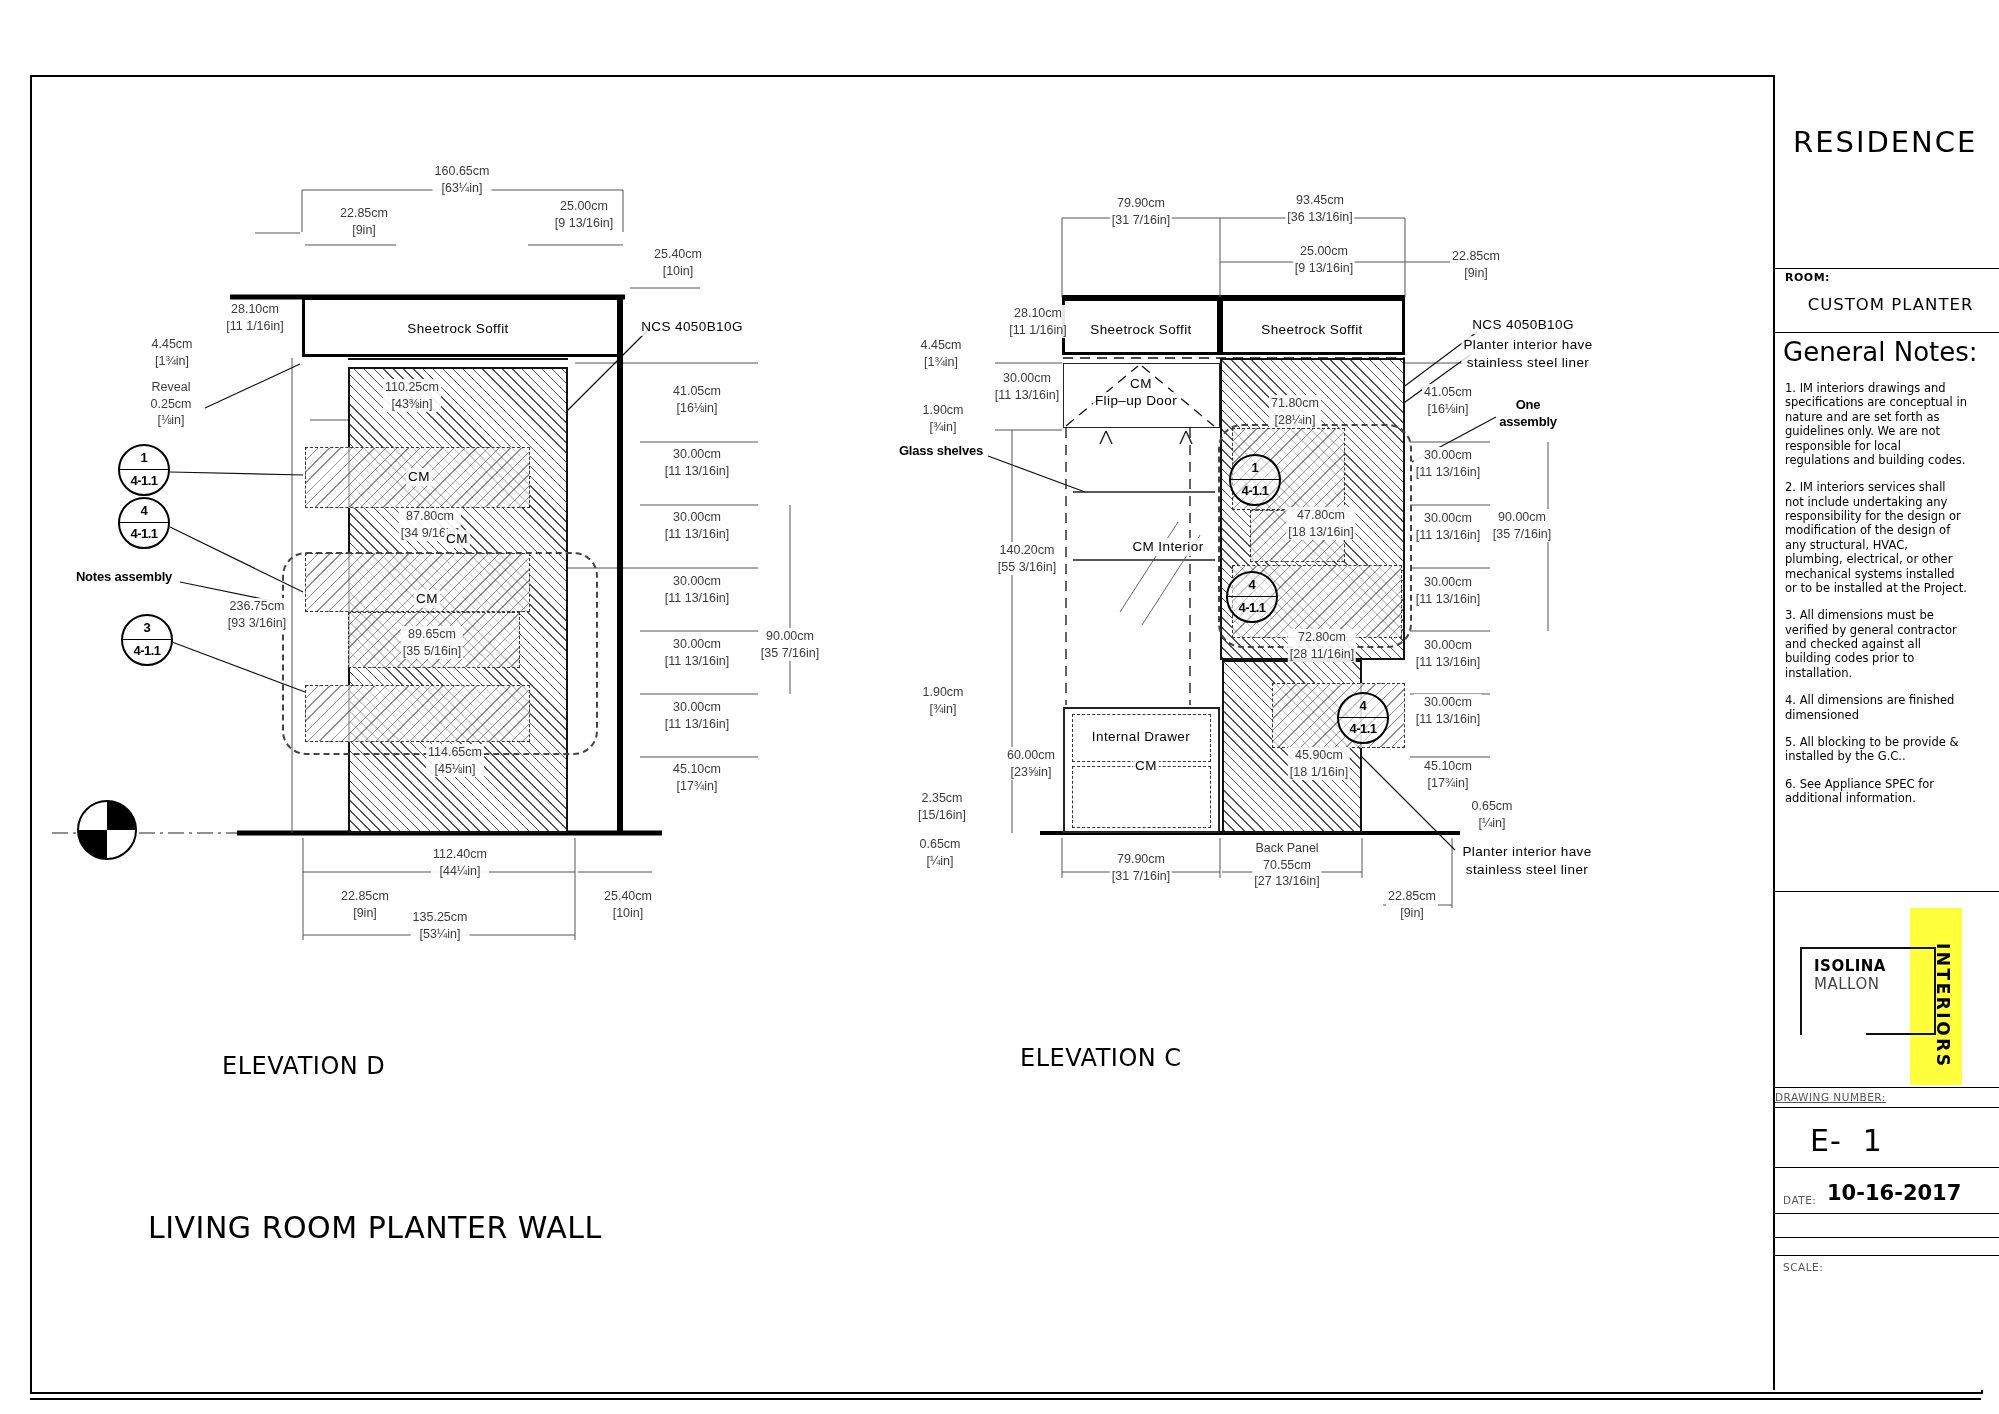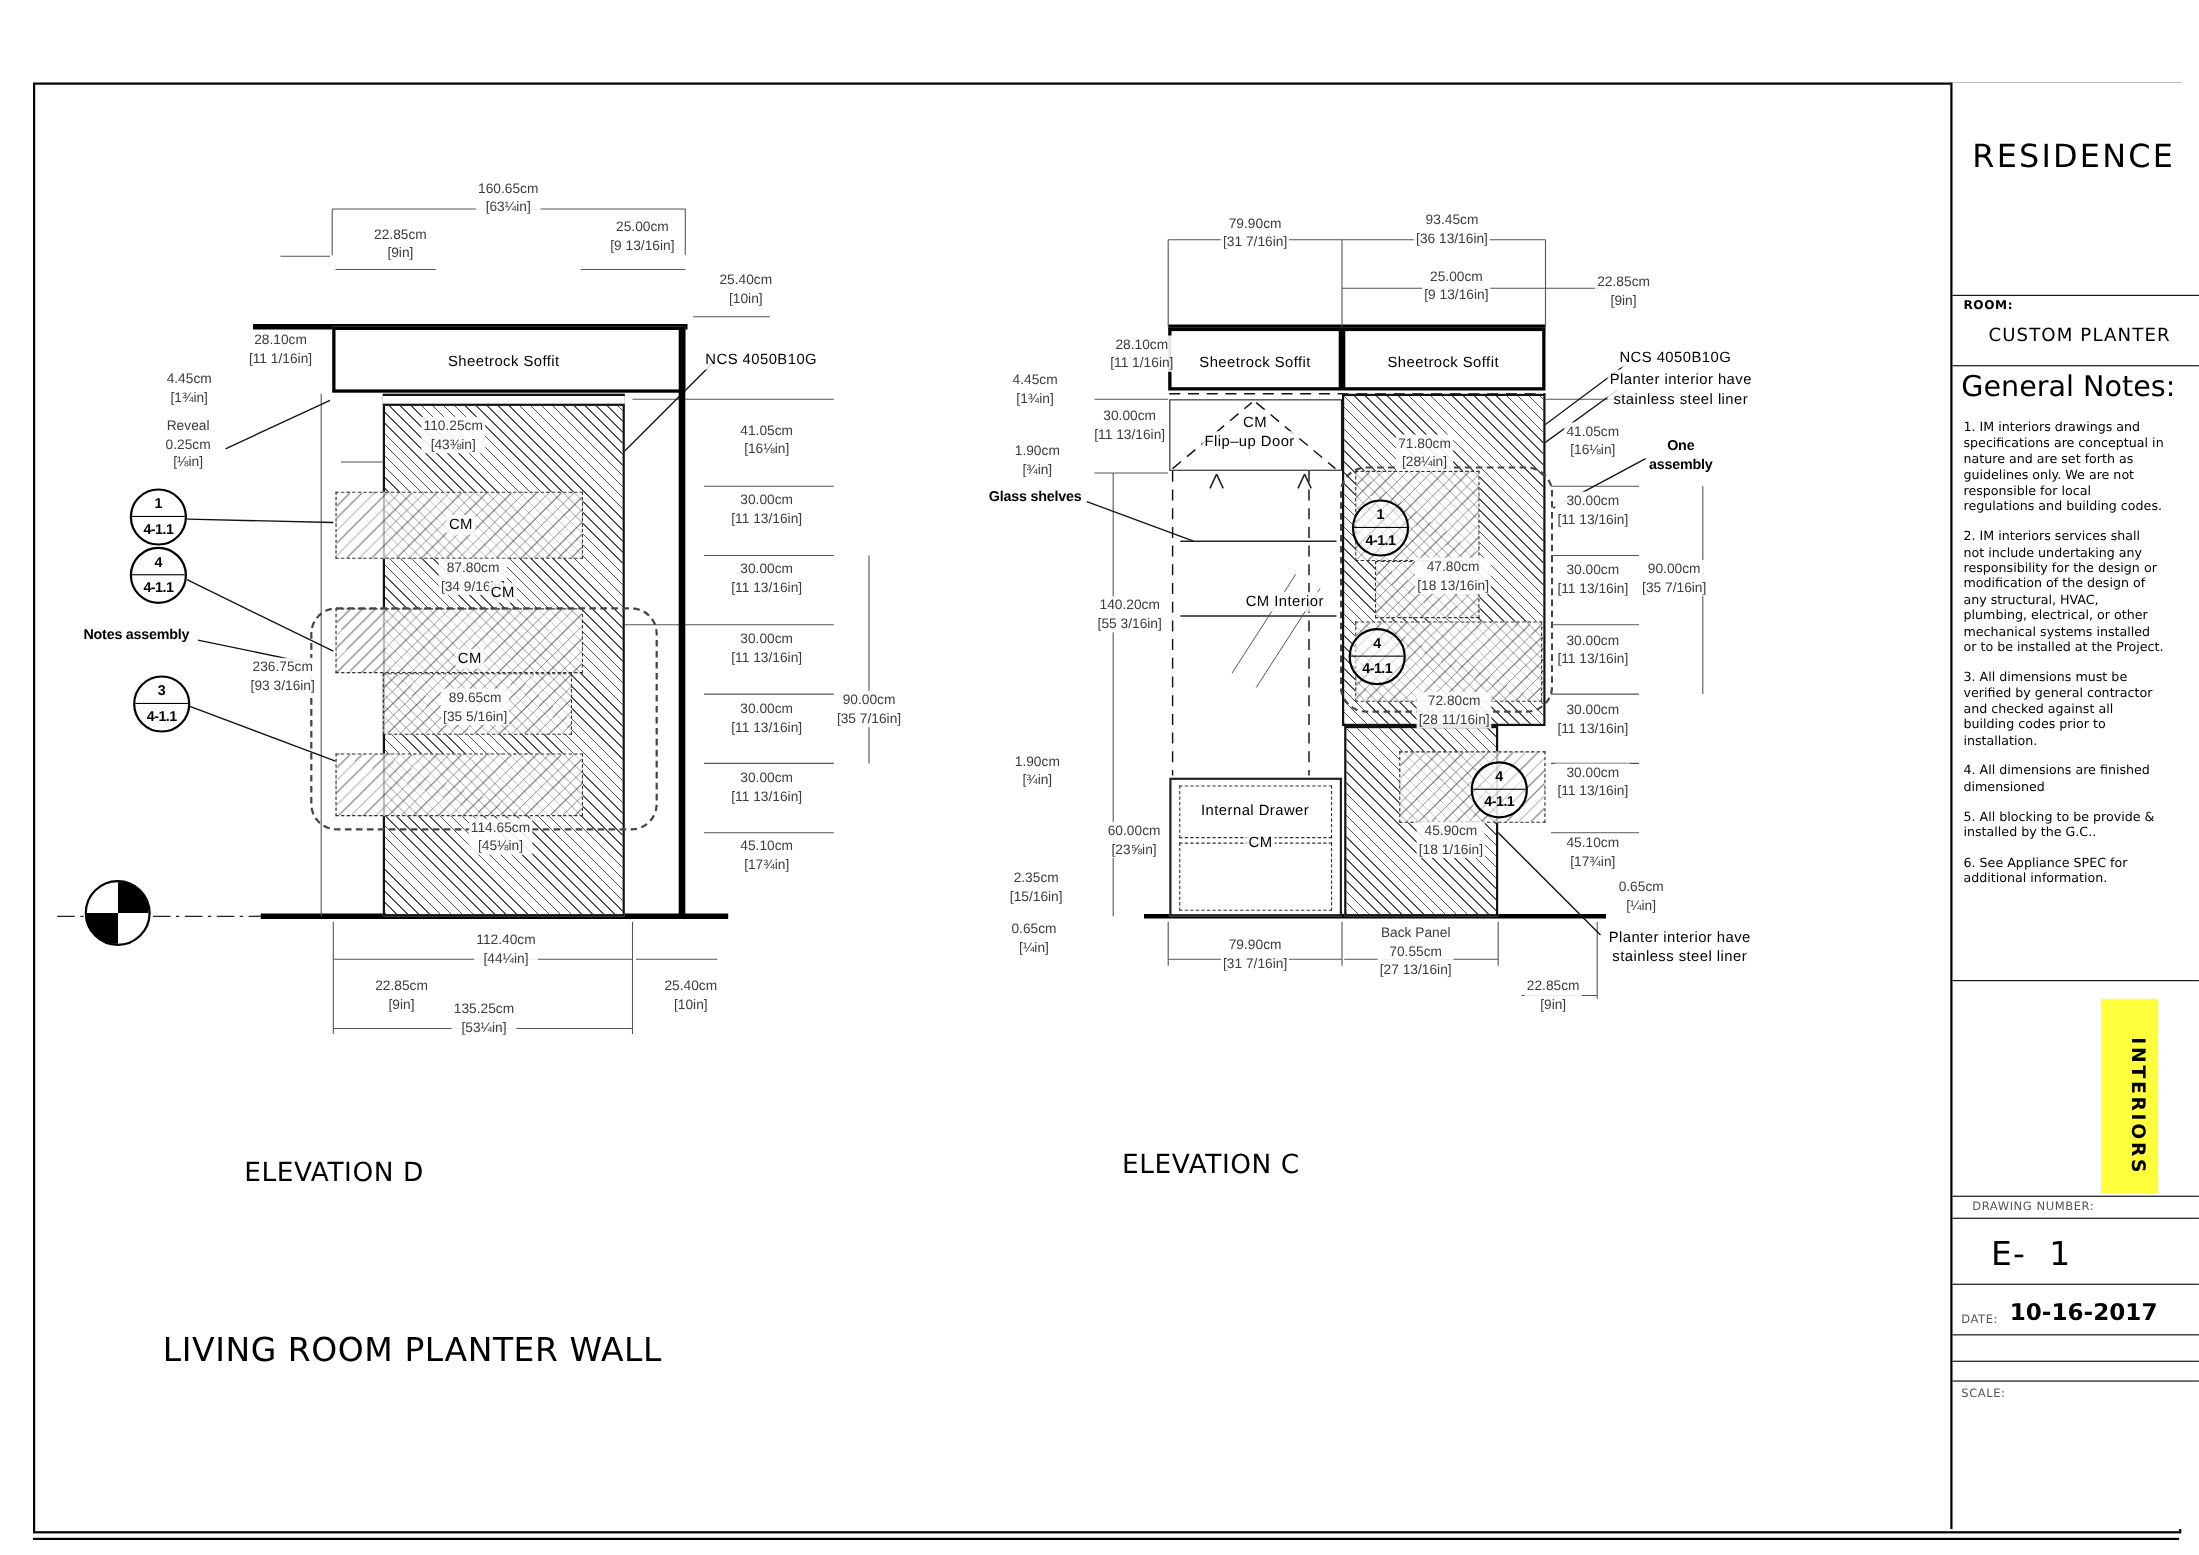--- a/index.html
+++ b/index.html
@@ -48,21 +48,21 @@
   .notes-title{position:absolute;left:8px;top:262px;font-size:26px;color:#000;}
   .notes-list{position:absolute;left:10px;top:306px;width:182px;font-size:11.5px;line-height:1.25;color:#000;}
   .notes-list p{margin:0 0 13px 0;}
   .yellow-stripe{position:absolute;z-index:1;}
   .logo-box{position:absolute;left:25px;top:872px;width:132px;height:86px;border:2px solid #111;border-bottom:none;z-index:2;}
   .logo-bottom{position:absolute;left:64px;bottom:0;width:68px;border-bottom:2px solid #111;}
   .logo-l1{position:absolute;left:12px;top:8px;font-size:15px;font-weight:700;color:#000;letter-spacing:.5px;}
   .logo-l2{position:absolute;left:12px;top:26px;font-size:15px;color:#444;letter-spacing:.5px;}
   .logo-vert{position:absolute;left:158px;top:868px;height:180px;writing-mode:vertical-rl;
     font-size:17px;font-weight:700;letter-spacing:2.5px;color:#000;z-index:3;}
-  .dn-label{position:absolute;left:18px;top:1016px;font-size:10.5px;color:#555;letter-spacing:.5px;}
+  .dn-label{position:absolute;left:0;top:1016px;font-size:10.5px;color:#555;letter-spacing:.5px;text-decoration:underline;}
   .dn-value{position:absolute;left:35px;top:1048px;font-size:30px;color:#000;white-space:pre;letter-spacing:1px;}
   .date-label{position:absolute;left:8px;top:1119px;font-size:10.5px;color:#555;letter-spacing:.5px;}
   .date-value{position:absolute;left:52px;top:1106px;font-size:21px;font-weight:700;color:#000;}
   .scale-label{position:absolute;left:8px;top:1186px;font-size:10.5px;color:#555;letter-spacing:.5px;}
 </style>
 </head>
 <body>
 
 <div class="sheet-border"></div>
 <div class="bottom-line2"></div>
@@ -510,20 +510,25 @@
   <div class="notes-list" id="notes-list">
       <p>1. IM interiors drawings and specifications are conceptual in nature and are set forth as guidelines only.  We are not responsible for local regulations and building codes.</p>
       <p>2. IM interiors services shall not include undertaking any responsibility for the design or modification of the design of any structural, HVAC, plumbing, electrical, or other mechanical systems installed or to be installed at the Project.</p>
       <p>3. All dimensions must be verified by general contractor and checked against all building codes prior to installation.</p>
       <p>4. All dimensions are finished dimensioned</p>
       <p>5. All blocking to be provide &amp; installed by the G.C..</p>
       <p>6. See Appliance SPEC for additional information.</p>
     </div>
   <div class="sdiv" style="top:816px;"></div>
   <div class="yellow-stripe" style="left: 135px; top: 833px; width: 52px; height: 177px; background: rgb(255, 255, 59);" id="accent-stripe"></div>
+  <div class="logo-box">
+    <span class="logo-l1">ISOLINA</span>
+    <span class="logo-l2">MALLON</span>
+    <span class="logo-bottom"></span>
+  </div>
   <div class="logo-vert">INTERIORS</div>
   <div class="sdiv" style="top:1012px;"></div>
   <div class="dn-label">DRAWING NUMBER:</div>
   <div class="sdiv" style="top:1032px;"></div>
   <div class="dn-value">E-  1</div>
   <div class="sdiv" style="top:1092px;"></div>
   <span class="date-label">DATE:</span>
   <span class="date-value">10-16-2017</span>
   <div class="sdiv" style="top:1138px;"></div>
   <div class="sdiv" style="top:1162px;"></div>

